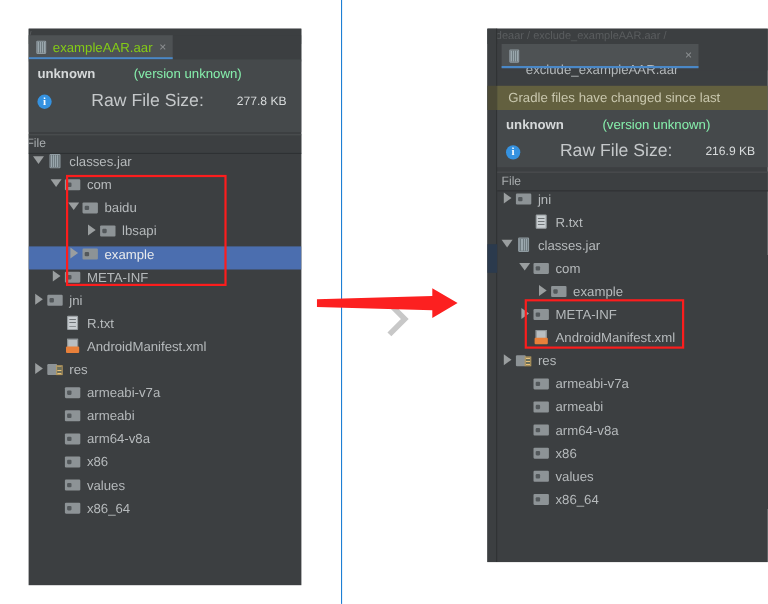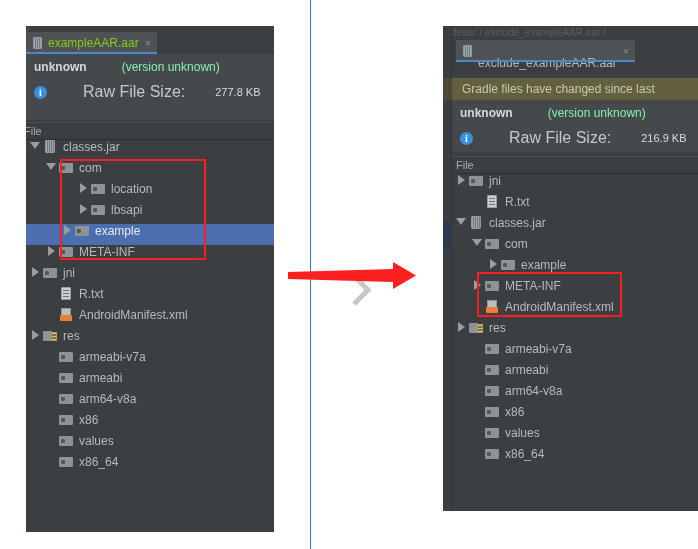--- a/index.html
+++ b/index.html
@@ -370,24 +370,24 @@
         <span class="ic jar"></span>
         <span class="label">classes.jar</span>
       </div>
       <div class="row">
         <span style="display: inline-block; flex: 0 0 auto; width: 20px;"></span>
         <span class="twisty expanded"></span>
         <span class="ic folder"></span>
         <span class="label">com</span>
       </div>
       <div class="row">
-        <span style="display: inline-block; flex: 0 0 auto; width: 52px;"></span>
-        <span class="twisty collapsed"></span>
-        <span class="ic folder"></span>
-        <span class="label">location</span>
+        <span style="display: inline-block; flex: 0 0 auto; width: 36px;"></span>
+        <span class="twisty expanded"></span>
+        <span class="ic folder"></span>
+        <span class="label">baidu</span>
       </div>
       <div class="row">
         <span style="display: inline-block; flex: 0 0 auto; width: 52px;"></span>
         <span class="twisty collapsed"></span>
         <span class="ic folder"></span>
         <span class="label">lbsapi</span>
       </div>
       <div class="row selected">
         <span style="display: inline-block; flex: 0 0 auto; width: 36px;"></span>
         <span class="twisty collapsed"></span>

